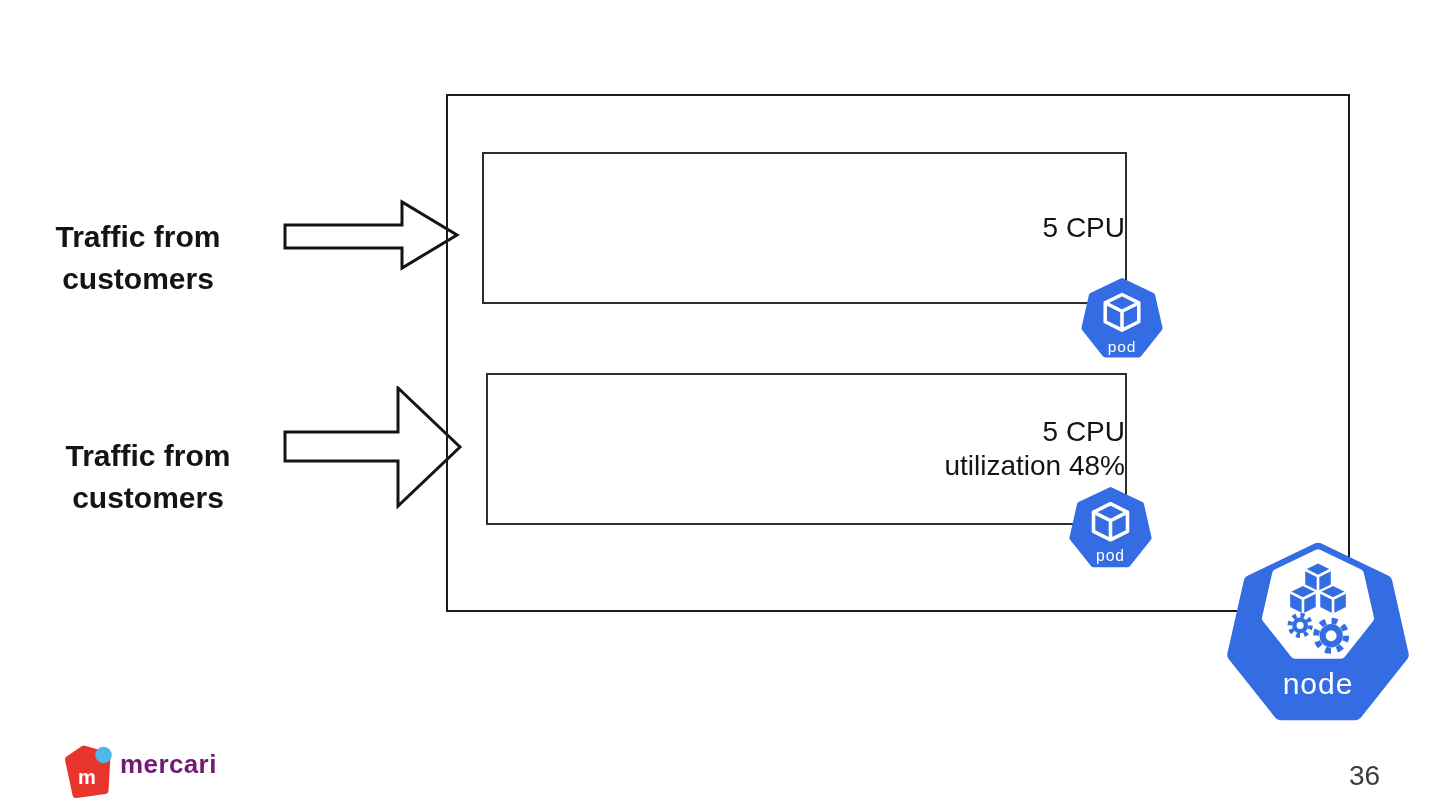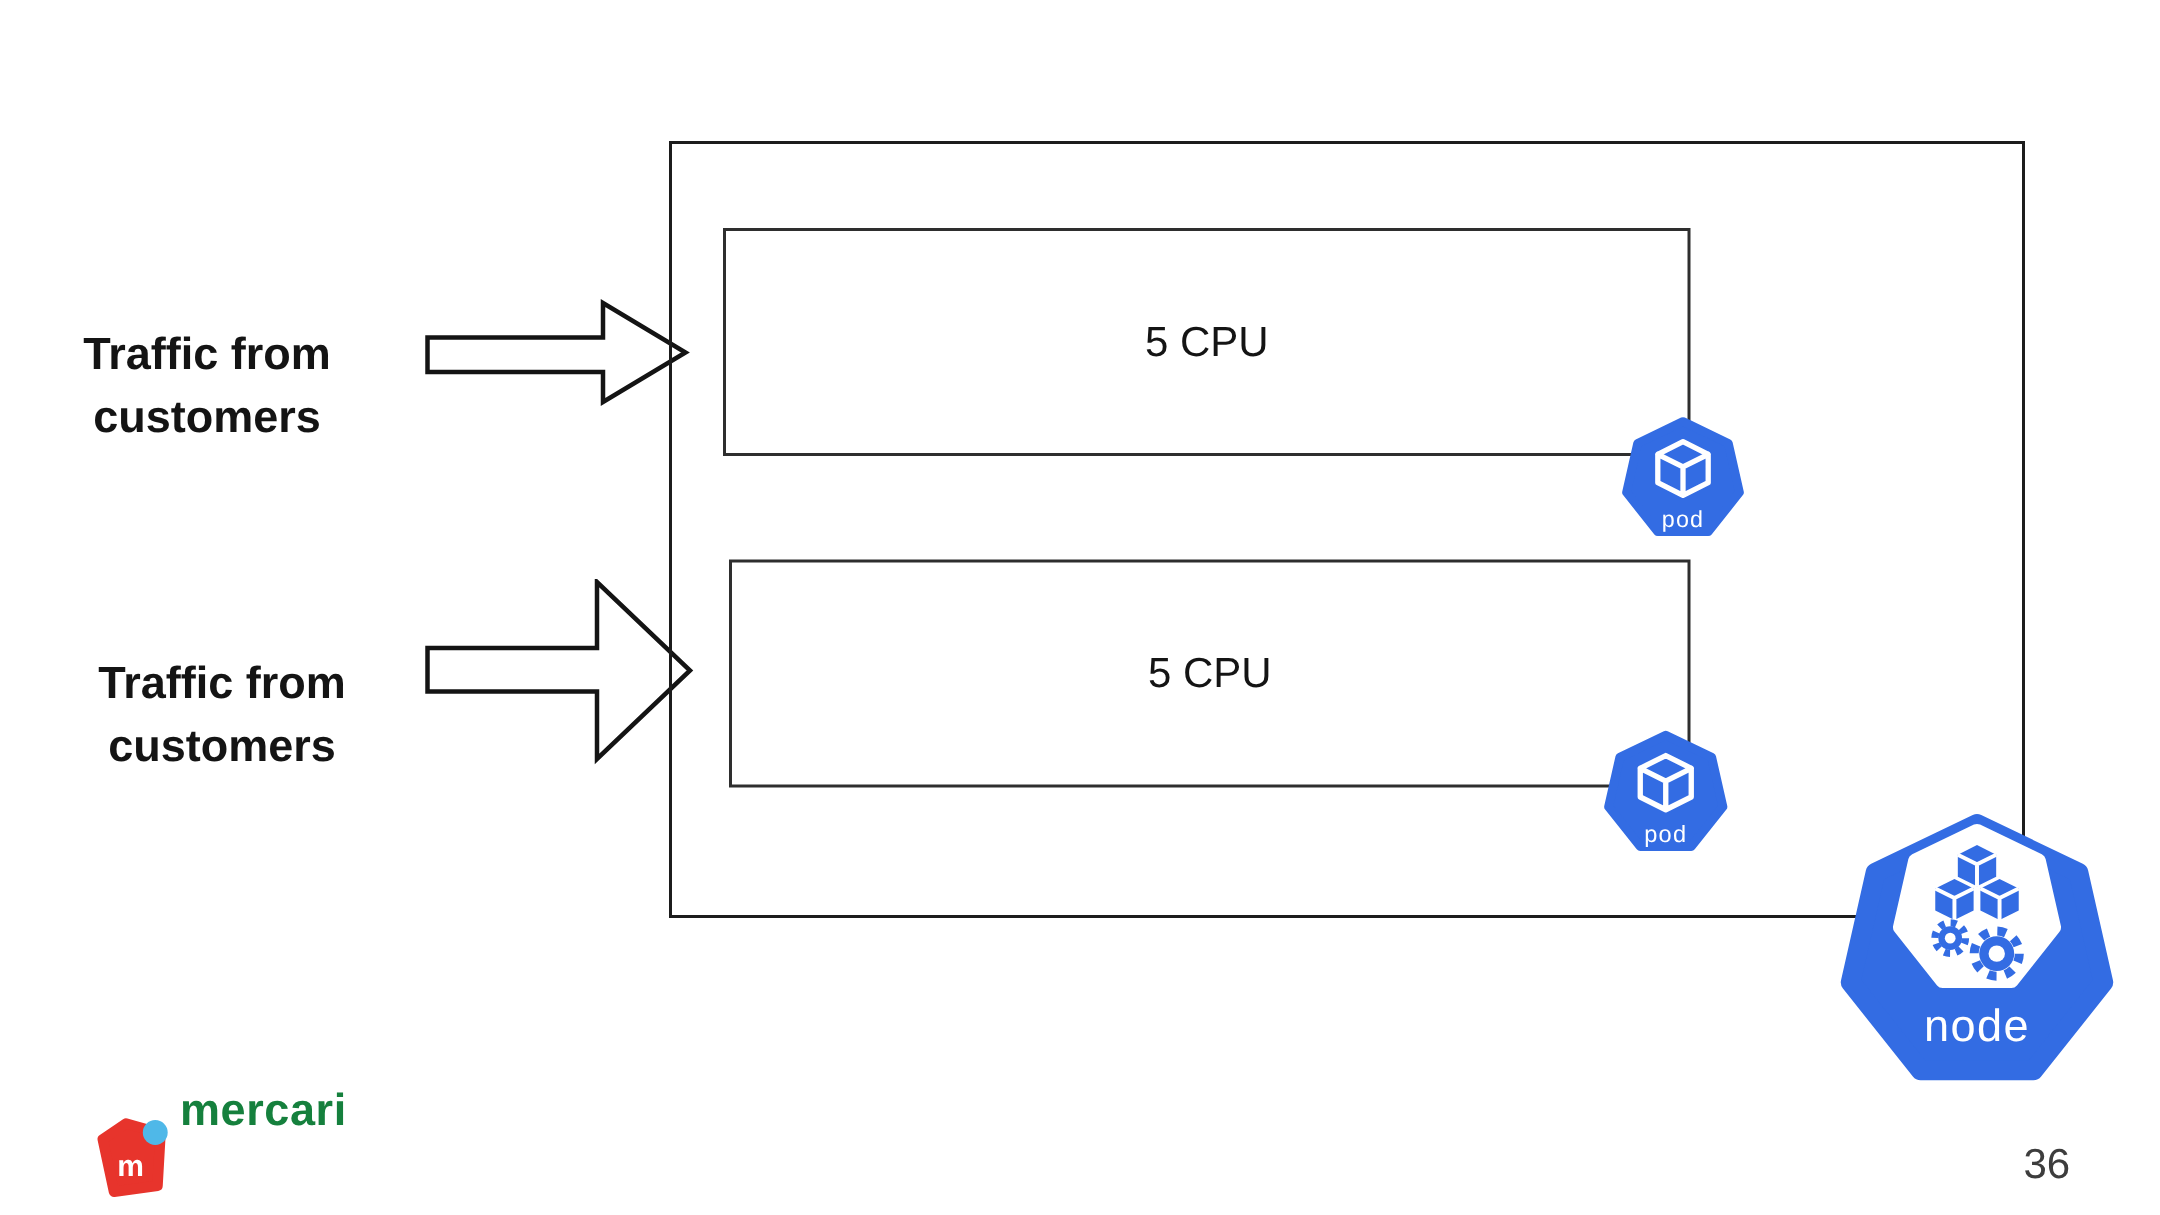--- a/index.html
+++ b/index.html
@@ -31,21 +31,21 @@
   .node-box {
     left: 446px; top: 94px;
     width: 900px; height: 514px;
     border: 2px solid var(--line, #1c1c1c);
     background: transparent;
   }
   .pod-box {
     border: 2px solid var(--line2, #2e2e2e);
     background: transparent;
     display: flex; flex-direction: column;
-    align-items: center; justify-content: center;
+    align-items: flex-end; justify-content: center;
     text-align: center;
     font-size: 28px; line-height: 34px; font-weight: 400;
     color: var(--ink, #141414);
   }
   .pod-box-1 { left: 482px; top: 152px; width: 641px; height: 148px; }
   .pod-box-2 { left: 486px; top: 373px; width: 637px; height: 148px; }
 
   .arrow-svg polygon {
     fill: #ffffff;
     stroke: var(--ink, #141414);
@@ -58,25 +58,25 @@
   .stroke-blue{ stroke: var(--k8s_blue, #336CE3); }
   .fill-white { fill: #ffffff; }
   .stroke-white { stroke: #ffffff; }
   svg text {
     font-family: "Liberation Sans", sans-serif;
   }
   .icon-label { fill: #ffffff; }
 
   
   .wordmark {
-    left: 120px; top: 724px;
-    font-size: 30px;
+    left: 120px; top: 749px;
+    font-size: 26px;
     font-weight: 600;
     letter-spacing: 0.4px;
-    color: #15803d;
+    color: #701a75;
   }
   .fill-red  { fill: var(--mercari_red, #E7342C); }
   .stroke-red{ stroke: var(--mercari_red, #E7342C); }
   .fill-sky  { fill: var(--mercari_sky, #4FB8E8); }
   .page-number {
     left: 1349px; top: 760px;
     font-size: 28px;
     color: #3d3d3d;
     font-weight: 400;
   }
@@ -105,20 +105,21 @@
   </svg>
 
   <div class="abs node-box"></div>
 
   <div class="abs pod-box pod-box-1">
     <div>5 CPU</div>
   </div>
 
   <div class="abs pod-box pod-box-2">
     <div>5 CPU</div>
+    <div>utilization 48%</div>
   </div>
 
   <svg class="abs" style="left:1080px; top:276px;" width="84" height="84" viewBox="0 0 100 100">
     <polygon class="fill-blue stroke-blue" stroke-width="7" stroke-linejoin="round" points="50,6 86,23.3 94.8,62.2 70,93.4 30,93.4 5.2,62.2 14,23.3"></polygon>
     <path d="M50 22 L70 32 L70 54.5 L50 64.5 L30 54.5 L30 32 Z M30 32 L50 42 L70 32 M50 42 L50 64.5" fill="none" stroke="#ffffff" stroke-width="4.2" stroke-linejoin="round" stroke-linecap="round"></path>
     <text class="icon-label" x="50" y="90" text-anchor="middle" font-size="18.5" letter-spacing="1">pod</text>
   </svg>
 
   <svg class="abs" style="left:1068px; top:485px;" width="85" height="85" viewBox="0 0 100 100">
     <polygon class="fill-blue stroke-blue" stroke-width="7" stroke-linejoin="round" points="50,6 86,23.3 94.8,62.2 70,93.4 30,93.4 5.2,62.2 14,23.3"></polygon>

